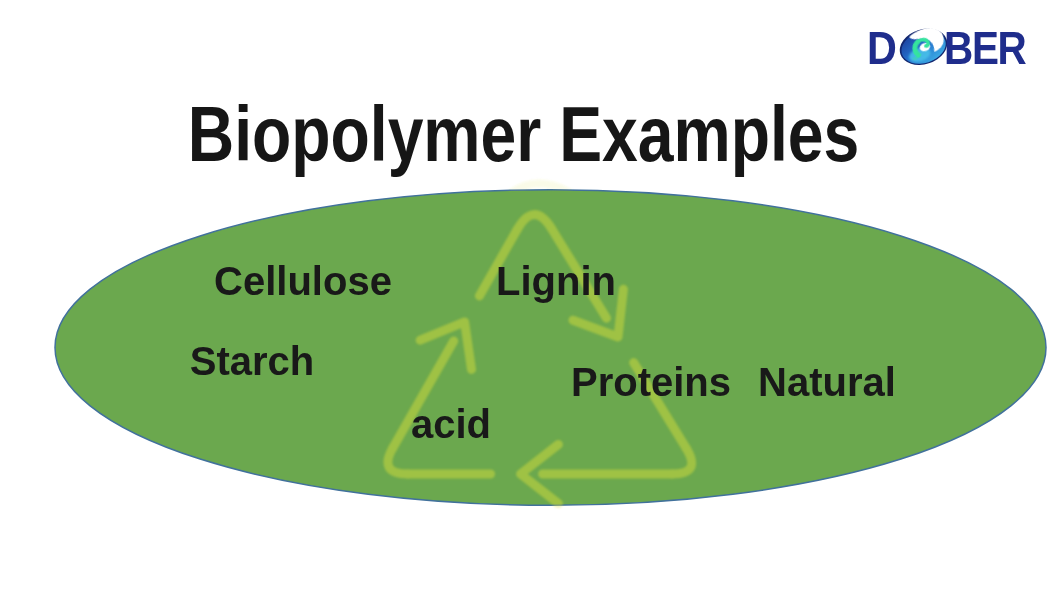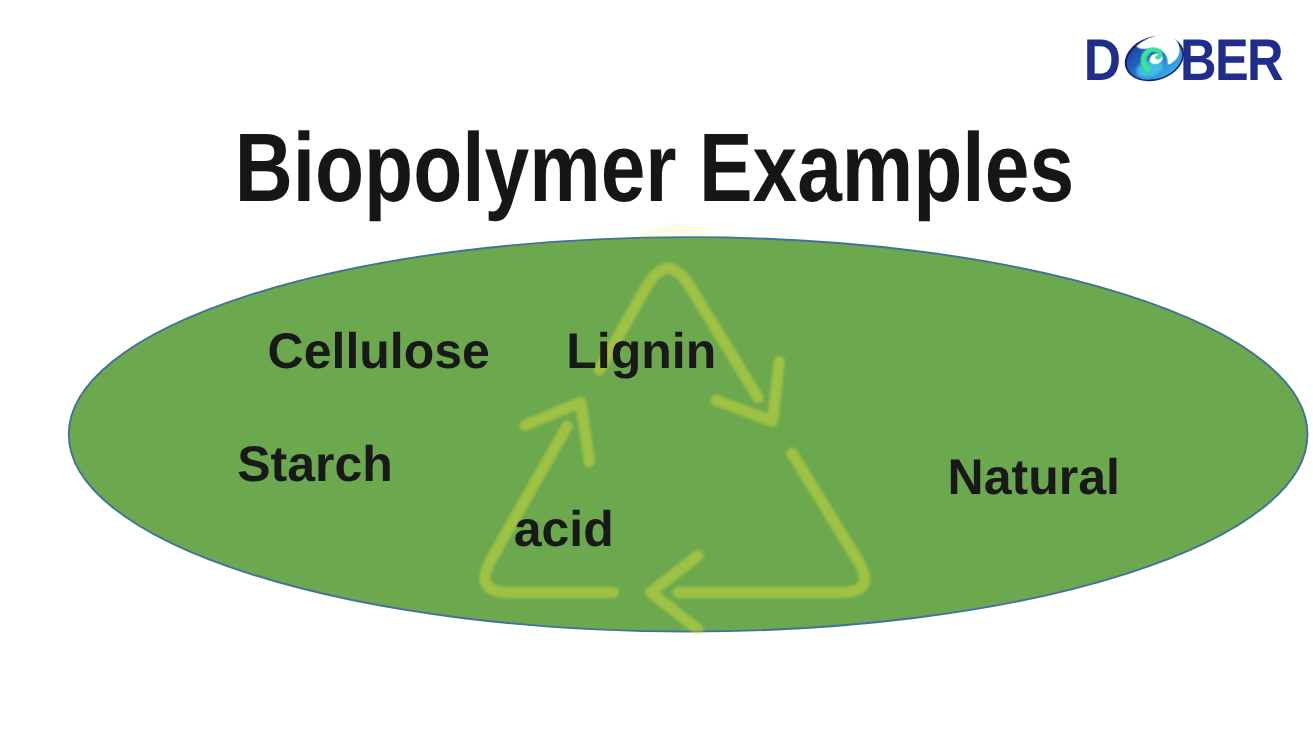--- a/index.html
+++ b/index.html
@@ -76,23 +76,24 @@
 
         <g opacity="0.48" clip-path="url(#ellipseClip)">
           <path d="M 370.8 447.9 L 431.7 341.0 M 457.4 295.9 L 495.2 229.5 M 529.8 229.0 L 584.5 318.2 M 611.7 362.6 L 664.3 448.4 M 650.0 474.0 L 520.6 474.0 M 468.6 474.0 L 386.0 474.0"></path>
           <path d="M 495.2 229.5 Q 512.0 200.0 529.8 229.0 M 664.3 448.4 Q 680.0 474.0 650.0 474.0 M 386.0 474.0 Q 356.0 474.0 370.8 447.9"></path>
           <path d="M 449.5 369.4 L 442.6 321.9 L 398.2 340.2 M 551.0 320.2 L 596.0 337.0 L 601.4 289.3 M 536.4 444.4 L 498.6 474.0 L 536.4 503.6"></path>
         </g>
       </g>
     </svg>
 
     <div class="label" style="left:281px;  top:260px;"><span>Cellulose</span></div>
-    <div class="label" style="left:491px;  top:260px;"><span>Lignin</span></div>
-    <div class="label" style="left:230px;  top:351px;"><span>Starch</span></div>
+    <div class="label" style="left:534px;  top:260px;"><span>Lignin</span></div>
+    <div class="label" style="left:230px;  top:340px;"><span>Starch</span></div>
     <div class="label" style="left:429px;  top:361px;"><br><span>acid</span></div>
+    <div class="label" style="left:629px;  top:361px;"><span>Proteins</span></div>
     <div class="label" style="left:805px;  top:361px;"><span>Natural</span><br></div>
   </div>
 
   <div class="title">
     <span class="inner">Biopolymer Examples</span>
   </div>
 
   <div class="logo">
     <span class="piece d">D</span>
     <svg class="swirl" viewBox="0 0 100 82">

